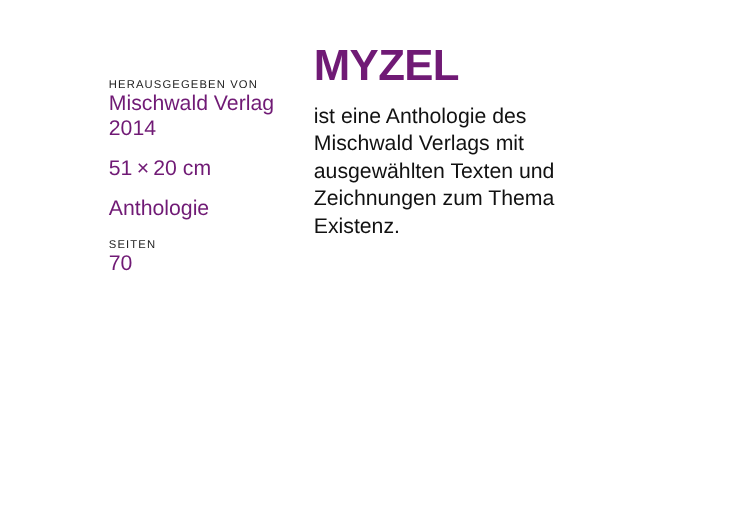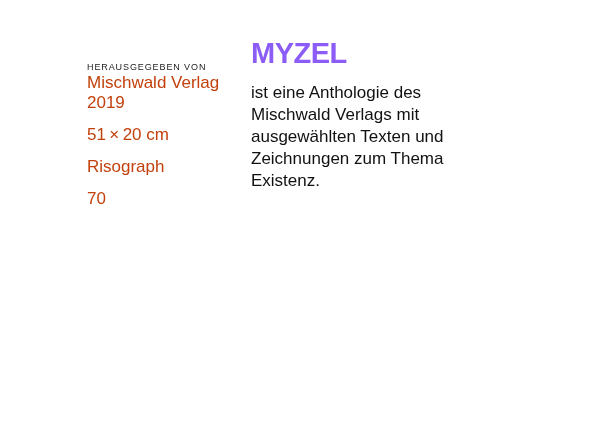--- a/index.html
+++ b/index.html
@@ -35,37 +35,37 @@
     font-weight: 400;
     color: #1c1c1c;
     text-transform: uppercase;
     margin-bottom: 2px;
     white-space: nowrap;
   }
   .meta-value {
     font-size: 17px;
     line-height: 18px;
     font-weight: 400;
-    color: #c2410c;
+    color: #701a75;
     white-space: nowrap;
   }
   
   .main-col {
     position: absolute;
     left: 251px;
     top: 36px;
     width: 225px;
   }
   .title {
     margin: 0 0 12px 0;
-    font-size: 29px;
+    font-size: 35px;
     line-height: 34px;
     font-weight: 700;
     letter-spacing: -0.5px;
-    color: #8b5cf6;
+    color: #701a75;
   }
   .description {
     margin: 0;
     font-size: 17px;
     line-height: 22px;
     font-weight: 400;
     color: #111111;
     white-space: pre-line;
   }
 </style>
@@ -75,32 +75,33 @@
 <div class="page">
 
   <div class="meta-col">
 
     <div class="meta-pair">
       <div class="meta-label">HERAUSGEGEBEN VON</div>
       <div class="meta-value">Mischwald Verlag</div>
     </div>
 
     <div class="meta-pair">
-      <div class="meta-value">2019</div>
+      <div class="meta-value">2014</div>
     </div>
 
     <div class="meta-pair">
       <div class="meta-value">51 × 20 cm</div>
     </div>
 
     <div class="meta-pair">
-      <div class="meta-value">Risograph</div>
+      <div class="meta-value">Anthologie</div>
     </div>
 
     <div class="meta-pair">
+      <div class="meta-label">SEITEN</div>
       <div class="meta-value">70</div>
     </div>
 
   </div>
 
   <div class="main-col">
     <h1 class="title">MYZEL</h1>
     <p class="description">ist eine Anthologie des
 Mischwald Verlags mit
 ausgewählten Texten und

